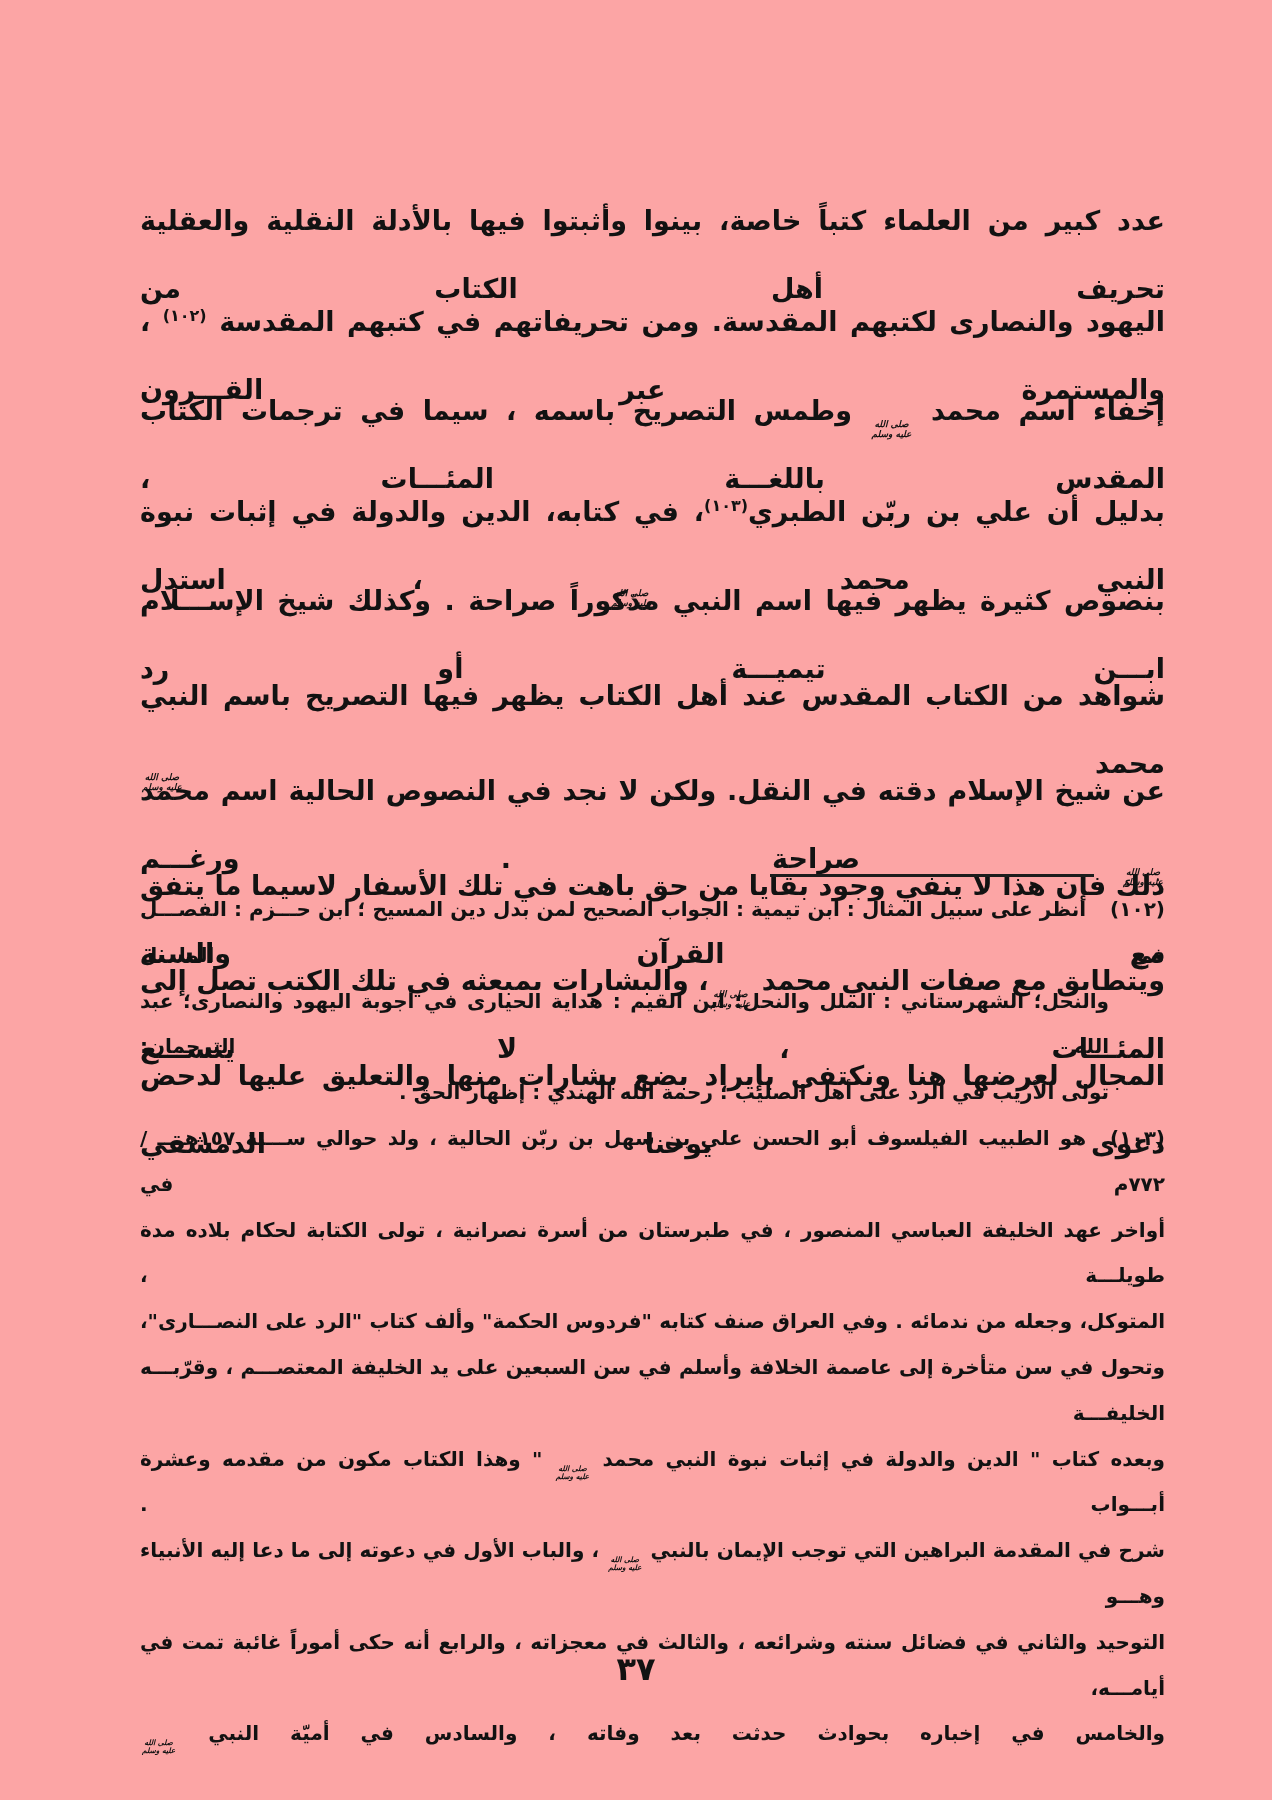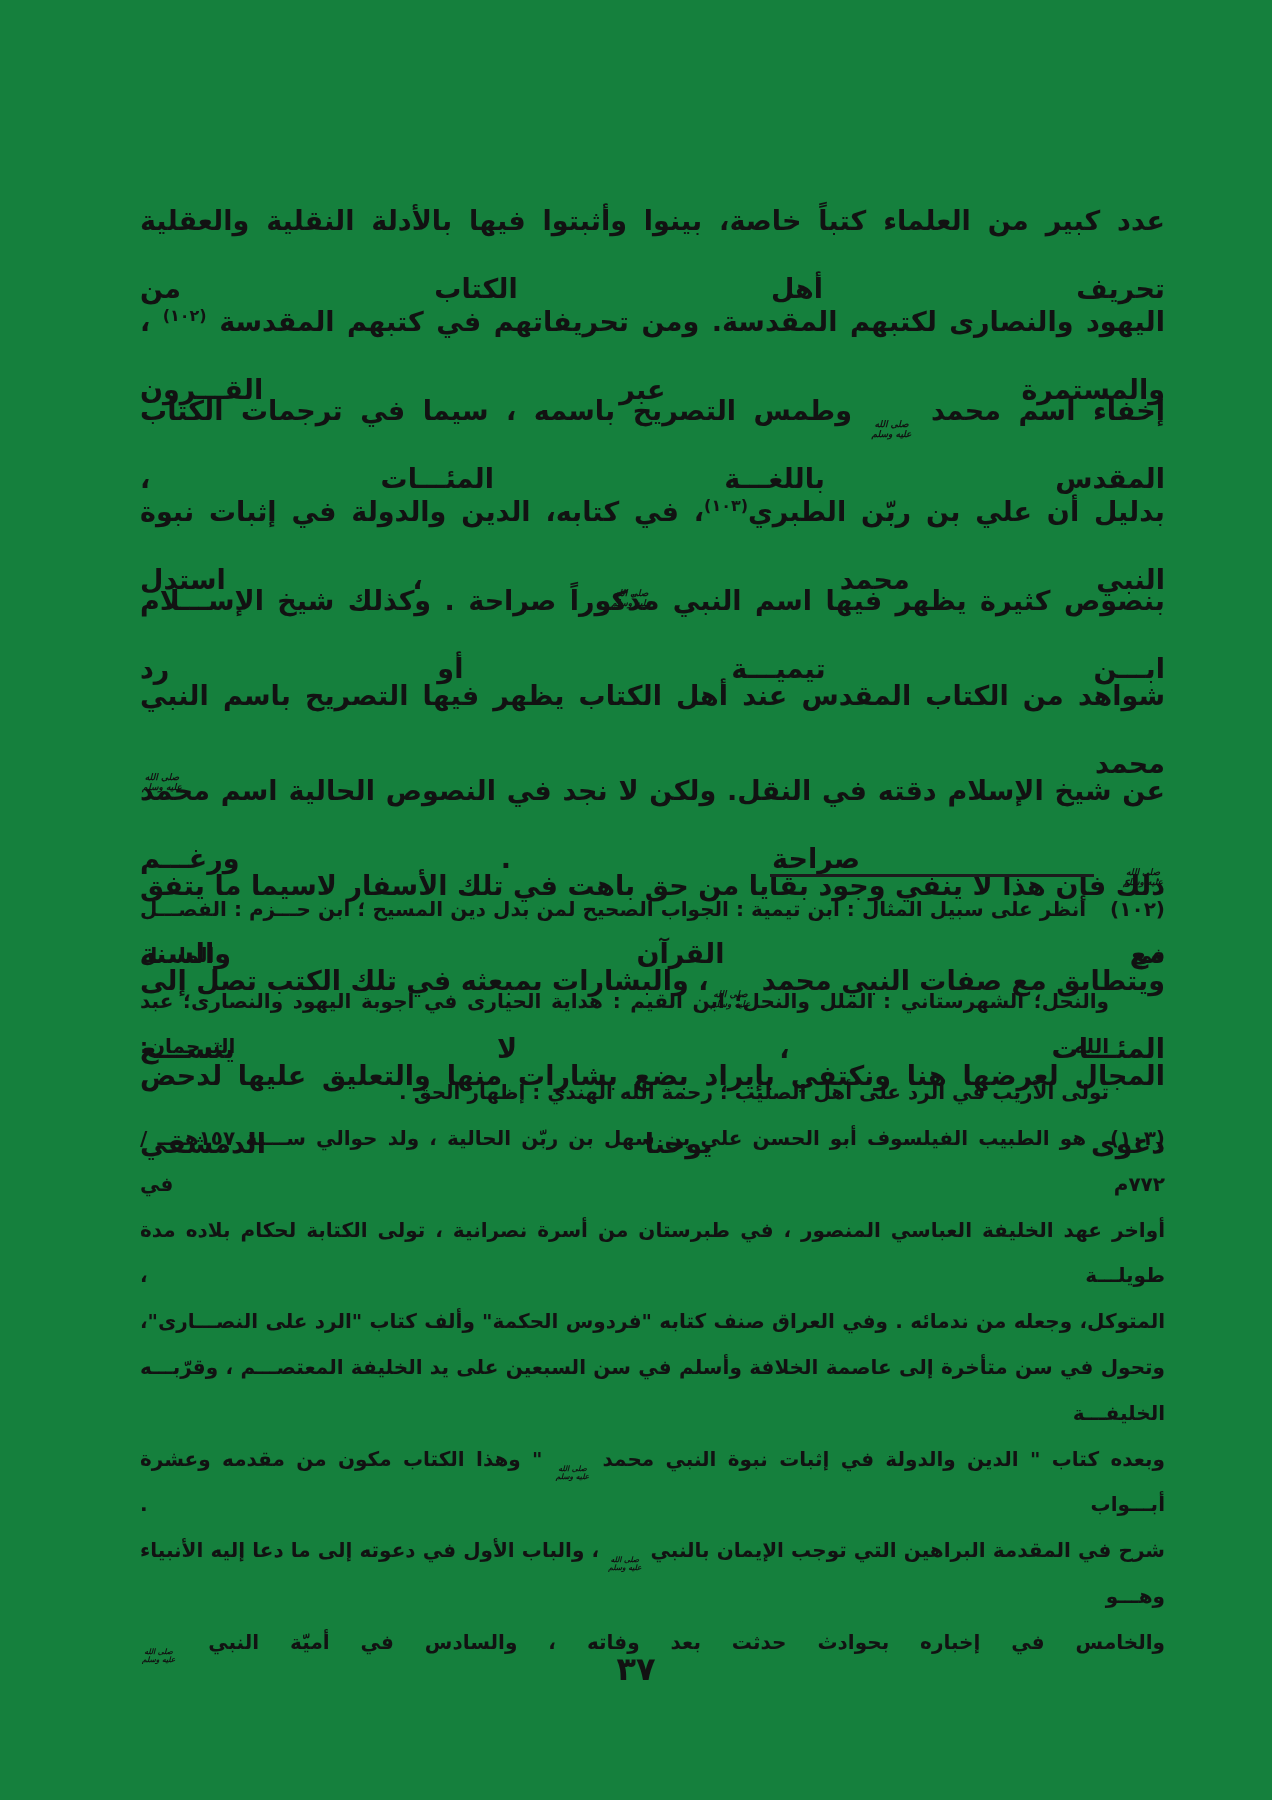--- a/index.html
+++ b/index.html
@@ -1,20 +1,20 @@
 <!DOCTYPE html>
 <html lang="ar" dir="rtl"><head>
 <meta charset="utf-8">
 <style>
   html,body{margin:0;padding:0;background:#e8e8e8;}
   .page{
     position:relative;
     width:1272px;height:1800px;
     margin:0 auto;
-    background:#15803d;
+    background:#fca5a5;
     color:#121212;
     font-family:"DejaVu Sans", sans-serif;
     direction:rtl;
     overflow:hidden;
   }
   
   .body-text{
     position:absolute;
     top:160px;right:107px;left:140px;
   }
@@ -130,20 +130,21 @@
     <div class="fline"><span>المتوكل، وجعله من ندمائه . وفي العراق صنف كتابه "فردوس الحكمة" وألف كتاب "الرد على النصـــارى"،</span></div>
     <div class="fline"><span>وتحول في سن متأخرة إلى عاصمة الخلافة وأسلم في سن السبعين على يد الخليفة المعتصـــم ، وقرّبـــه الخليفـــة</span></div>
     <div class="fline"><span>وبعده كتاب " الدين والدولة في إثبات نبوة النبي محمد </span><span class="saw">
           <span class="saw-t">صلى الله</span>
           <span class="saw-b">عليه وسلم</span>
         </span><span> " وهذا الكتاب مكون من مقدمه وعشرة أبـــواب .</span></div>
     <div class="fline"><span>شرح في المقدمة البراهين التي توجب الإيمان بالنبي </span><span class="saw">
           <span class="saw-t">صلى الله</span>
           <span class="saw-b">عليه وسلم</span>
         </span><span> ، والباب الأول في دعوته إلى ما دعا إليه الأنبياء وهـــو</span></div>
+    <div class="fline"><span>التوحيد والثاني في فضائل سنته وشرائعه ، والثالث في معجزاته ، والرابع أنه حكى أموراً غائبة تمت في أيامـــه،</span></div>
     <div class="fline"><span>والخامس في إخباره بحوادث حدثت بعد وفاته ، والسادس في أميّة النبي </span><span class="saw">
           <span class="saw-t">صلى الله</span>
           <span class="saw-b">عليه وسلم</span>
         </span></div>
 
   </section>
 
   <footer class="page-number">٣٧</footer>
 
 </div>

